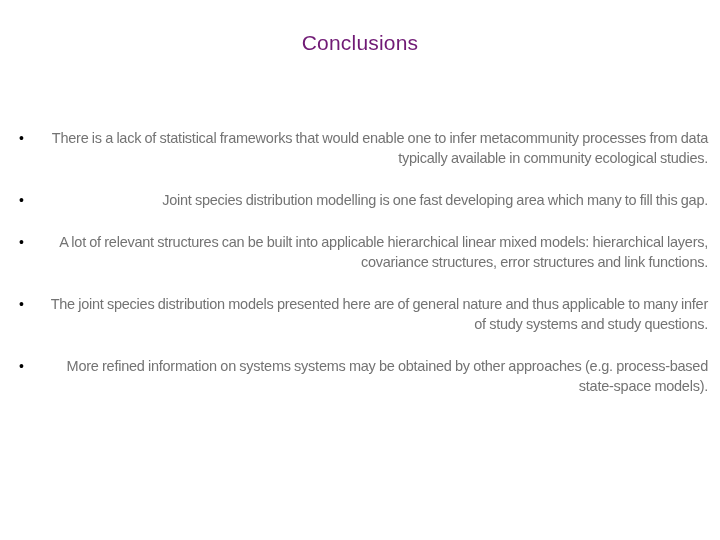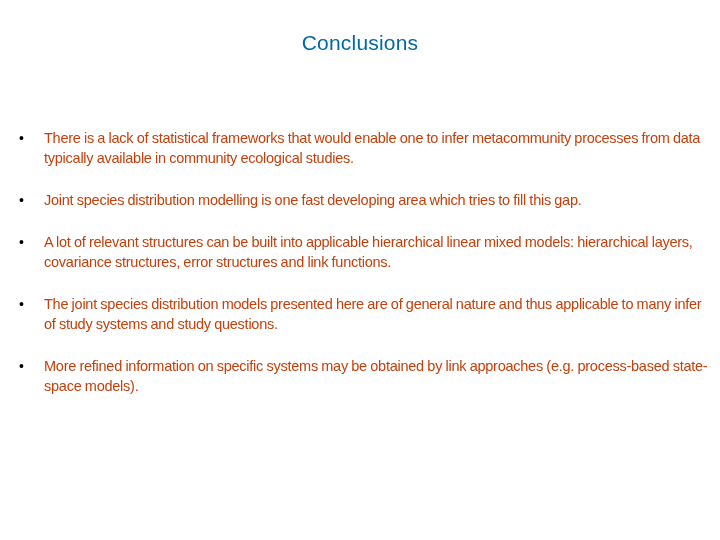--- a/index.html
+++ b/index.html
@@ -26,21 +26,21 @@
   .slide-title {
     position: absolute;
     top: 30px;
     left: 0;
     width: 720px;
     text-align: center;
     font-family: "Liberation Sans", "DejaVu Sans", sans-serif;
     font-size: 21px;
     font-weight: normal;
     letter-spacing: 0.2px;
-    color: #0369a1;
+    color: #701a75;
     line-height: 26px;
     margin: 0;
   }
 
   .bullet-list {
     position: absolute;
     top: 128px;
     left: 0;
     width: 720px;
     margin: 0;
@@ -69,55 +69,55 @@
     line-height: 20px;
     color: #000000;
     text-align: left;
   }
 
   .bullet-text {
     display: block;
     font-family: "Liberation Sans Narrow", "Liberation Sans", "DejaVu Sans Condensed", "DejaVu Sans", sans-serif;
     font-size: 14.5px;
     line-height: 20px;
-    color: #c2410c;
+    color: #737373;
     letter-spacing: -0.25px;
     word-spacing: -0.4px;
-    text-align: left;
+    text-align: right;
     max-width: 668px;
   }
 </style>
 </head>
 <body>
 
 <div class="slide">
 
   <h1 class="slide-title">Conclusions</h1>
 
   <div class="bullet-list">
 
     <div class="bullet-item">
       <span class="bullet-marker">•</span>
       <span class="bullet-text">There is a lack of statistical frameworks that would enable one to infer metacommunity processes from data typically available in community ecological studies.</span>
     </div>
 
     <div class="bullet-item">
       <span class="bullet-marker">•</span>
-      <span class="bullet-text">Joint species distribution modelling is one fast developing area which tries to fill this gap.</span>
+      <span class="bullet-text">Joint species distribution modelling is one fast developing area which many to fill this gap.</span>
     </div>
 
     <div class="bullet-item">
       <span class="bullet-marker">•</span>
       <span class="bullet-text">A lot of relevant structures can be built into applicable hierarchical linear mixed models: hierarchical layers, covariance structures, error structures and link functions.</span>
     </div>
 
     <div class="bullet-item">
       <span class="bullet-marker">•</span>
       <span class="bullet-text">The joint species distribution models presented here are of general nature and thus applicable to many infer of study systems and study questions.</span>
     </div>
 
     <div class="bullet-item">
       <span class="bullet-marker">•</span>
-      <span class="bullet-text">More refined information on specific systems may be obtained by link approaches (e.g. process-based state-space models).</span>
+      <span class="bullet-text">More refined information on systems systems may be obtained by other approaches (e.g. process-based state-space models).</span>
     </div>
 
   </div>
 </div>
 
 </body></html>

